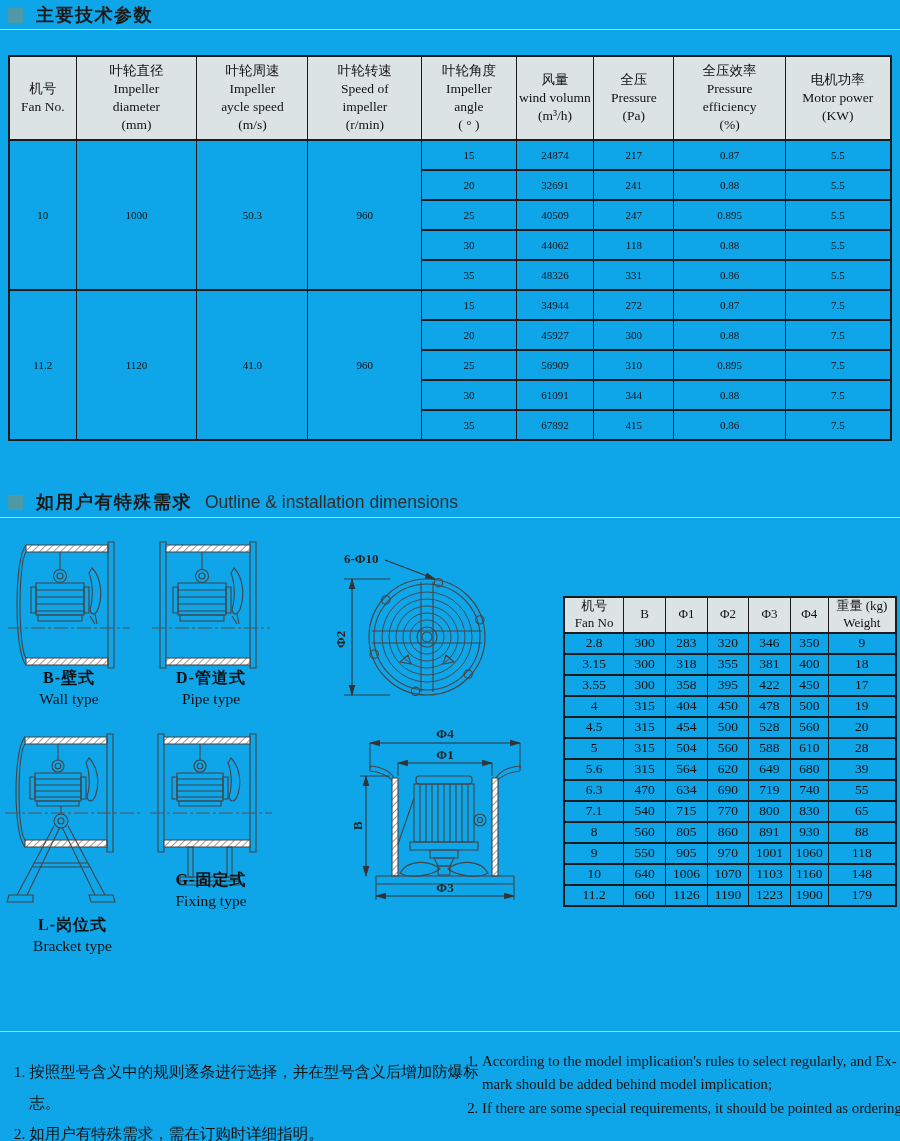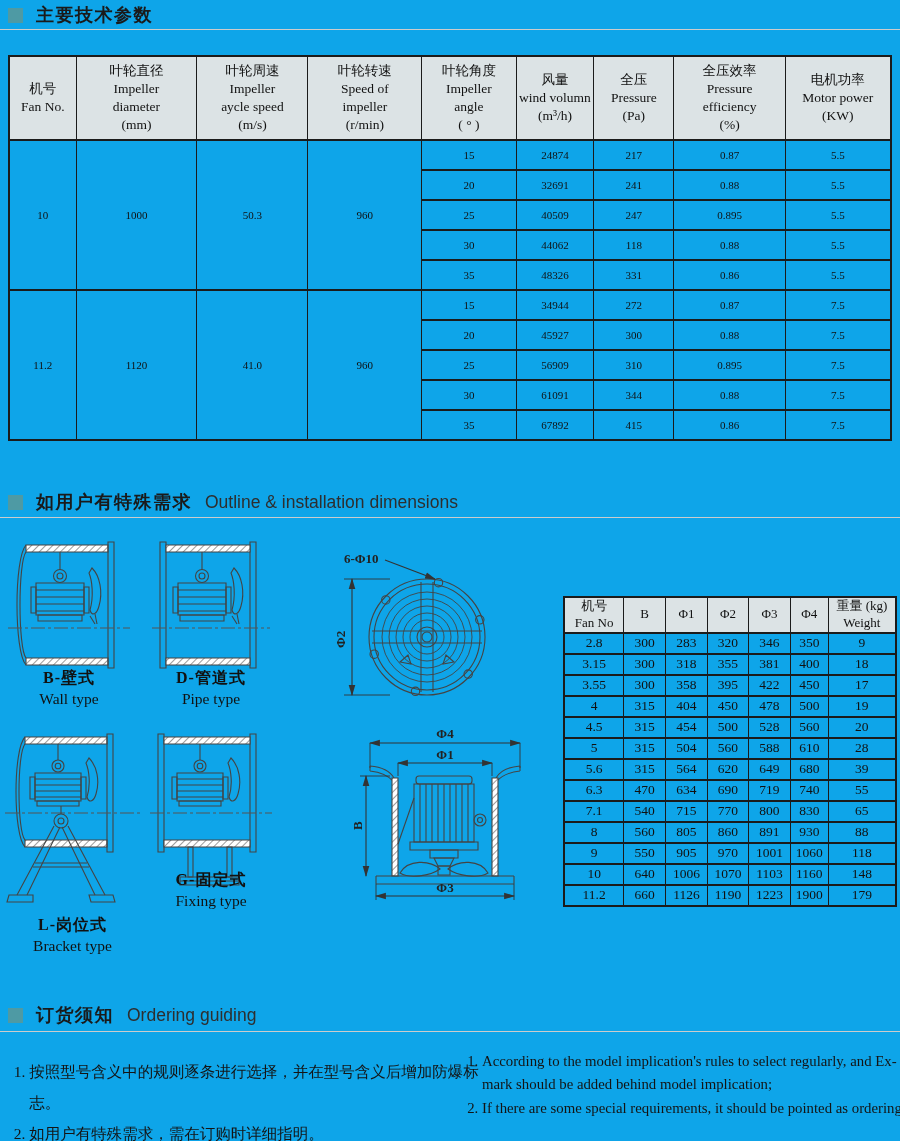--- a/index.html
+++ b/index.html
@@ -510,25 +510,20 @@
           <td>660</td>
           <td>1126</td>
           <td>1190</td>
           <td>1223</td>
           <td>1900</td>
           <td>179</td>
         </tr>
       </tbody>
   </table>
 
-  <div class="sec" style="top:1003px">
-    <span class="bullet"></span>
-    <span class="sec-zh">订货须知</span>
-    <span class="sec-en">Ordering guiding</span>
-  </div>
   <div class="rule" style="top:1031px"></div>
 
   <ol class="ord ord-zh">
       <li>按照型号含义中的规则逐条进行选择，并在型号含义后增加防爆标志。</li>
       <li>如用户有特殊需求，需在订购时详细指明。</li>
     </ol>
   <ol class="ord ord-en">
       <li>According to the model implication's rules to select regularly, and Ex-mark should be added behind model implication;</li>
       <li>If there are some special requirements, it should be pointed as ordering.</li>
     </ol>

